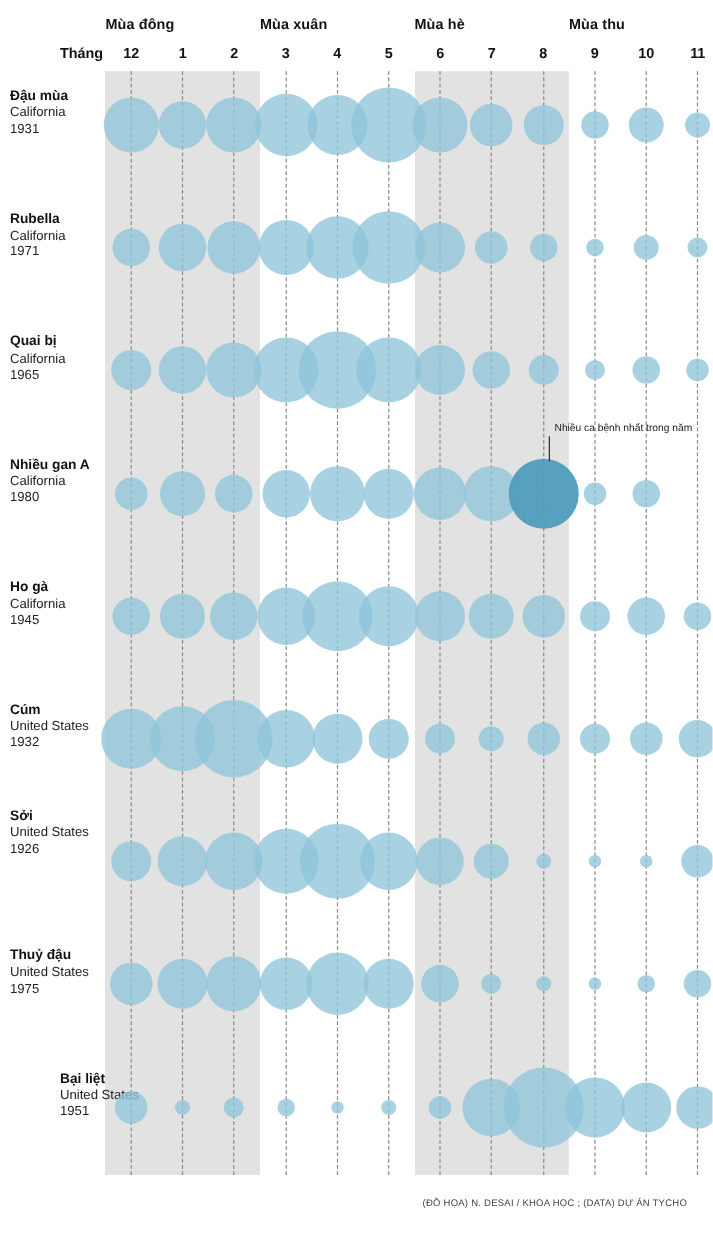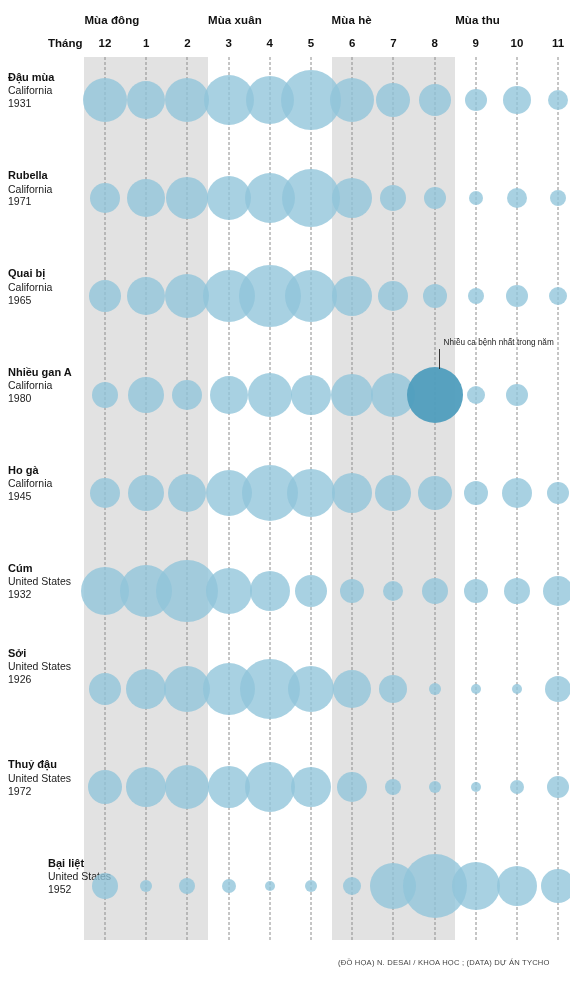--- a/index.html
+++ b/index.html
@@ -285,38 +285,38 @@
         <div class="bubble" style="width: 46px; height: 46px; left: 311px; top: 689.2px;"></div>
         <div class="bubble" style="width: 38px; height: 38px; left: 352.2px; top: 689.2px;"></div>
         <div class="bubble" style="width: 28px; height: 28px; left: 393.4px; top: 689.2px;"></div>
         <div class="bubble" style="width: 12px; height: 12px; left: 434.6px; top: 689.2px;"></div>
         <div class="bubble" style="width: 10px; height: 10px; left: 475.8px; top: 689.2px;"></div>
         <div class="bubble" style="width: 10px; height: 10px; left: 517px; top: 689.2px;"></div>
         <div class="bubble" style="width: 26px; height: 26px; left: 558.2px; top: 689.2px;"></div>
         <div class="disease-row-label" style="top: 758.4px;">
           <span class="disease-name">Thuỷ đậu</span>
           <span class="disease-place">United States</span>
-          <span class="disease-year">1972</span>
+          <span class="disease-year">1975</span>
         </div>
         <div class="bubble" style="width: 34px; height: 34px; left: 105px; top: 787.4px;"></div>
         <div class="bubble" style="width: 40px; height: 40px; left: 146.2px; top: 787.4px;"></div>
         <div class="bubble" style="width: 44px; height: 44px; left: 187.4px; top: 787.4px;"></div>
         <div class="bubble" style="width: 42px; height: 42px; left: 228.6px; top: 787.4px;"></div>
         <div class="bubble" style="width: 50px; height: 50px; left: 269.8px; top: 787.4px;"></div>
         <div class="bubble" style="width: 40px; height: 40px; left: 311px; top: 787.4px;"></div>
         <div class="bubble" style="width: 30px; height: 30px; left: 352.2px; top: 787.4px;"></div>
         <div class="bubble" style="width: 16px; height: 16px; left: 393.4px; top: 787.4px;"></div>
         <div class="bubble" style="width: 12px; height: 12px; left: 434.6px; top: 787.4px;"></div>
         <div class="bubble" style="width: 10px; height: 10px; left: 475.8px; top: 787.4px;"></div>
         <div class="bubble" style="width: 14px; height: 14px; left: 517px; top: 787.4px;"></div>
         <div class="bubble" style="width: 22px; height: 22px; left: 558.2px; top: 787.4px;"></div>
         <div class="disease-row-label" style="top: 856.6px; margin-left: 40px;">
           <span class="disease-name">Bại liệt</span>
           <span class="disease-place">United States</span>
-          <span class="disease-year">1952</span>
+          <span class="disease-year">1951</span>
         </div>
         <div class="bubble" style="width: 26px; height: 26px; left: 105px; top: 885.6px;"></div>
         <div class="bubble" style="width: 12px; height: 12px; left: 146.2px; top: 885.6px;"></div>
         <div class="bubble" style="width: 16px; height: 16px; left: 187.4px; top: 885.6px;"></div>
         <div class="bubble" style="width: 14px; height: 14px; left: 228.6px; top: 885.6px;"></div>
         <div class="bubble" style="width: 10px; height: 10px; left: 269.8px; top: 885.6px;"></div>
         <div class="bubble" style="width: 12px; height: 12px; left: 311px; top: 885.6px;"></div>
         <div class="bubble" style="width: 18px; height: 18px; left: 352.2px; top: 885.6px;"></div>
         <div class="bubble" style="width: 46px; height: 46px; left: 393.4px; top: 885.6px;"></div>
         <div class="bubble" style="width: 64px; height: 64px; left: 434.6px; top: 885.6px;"></div>

